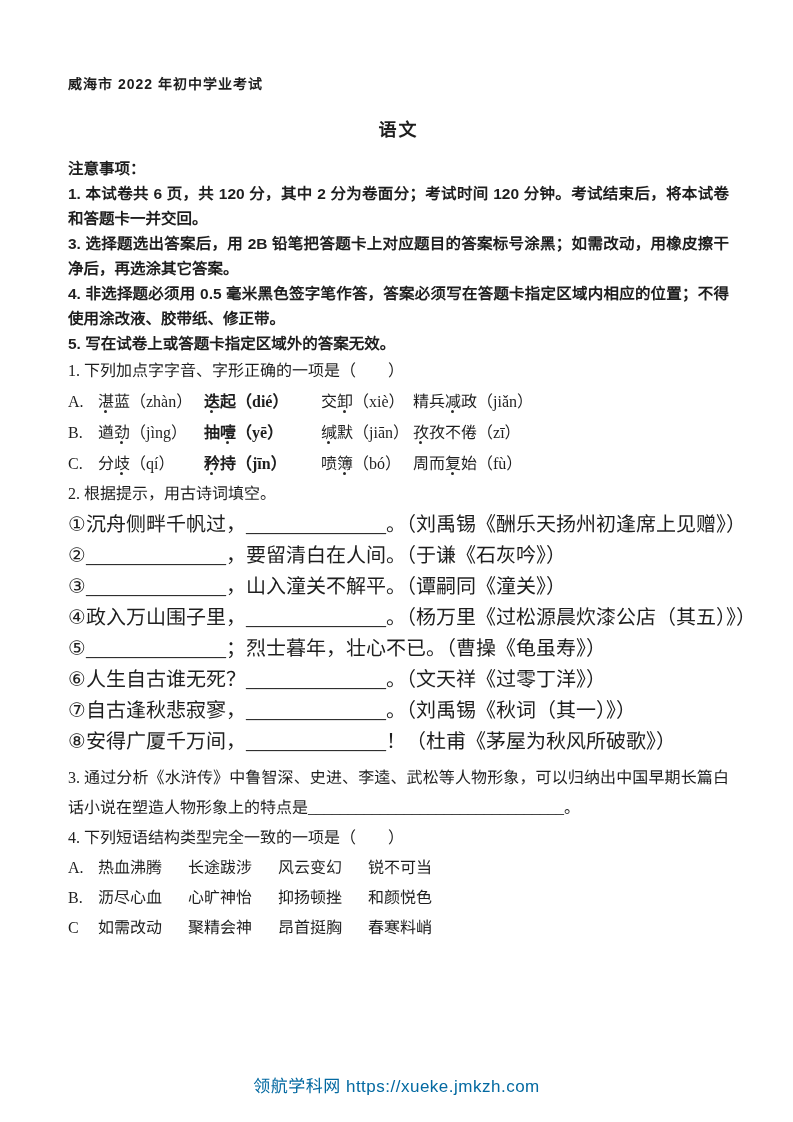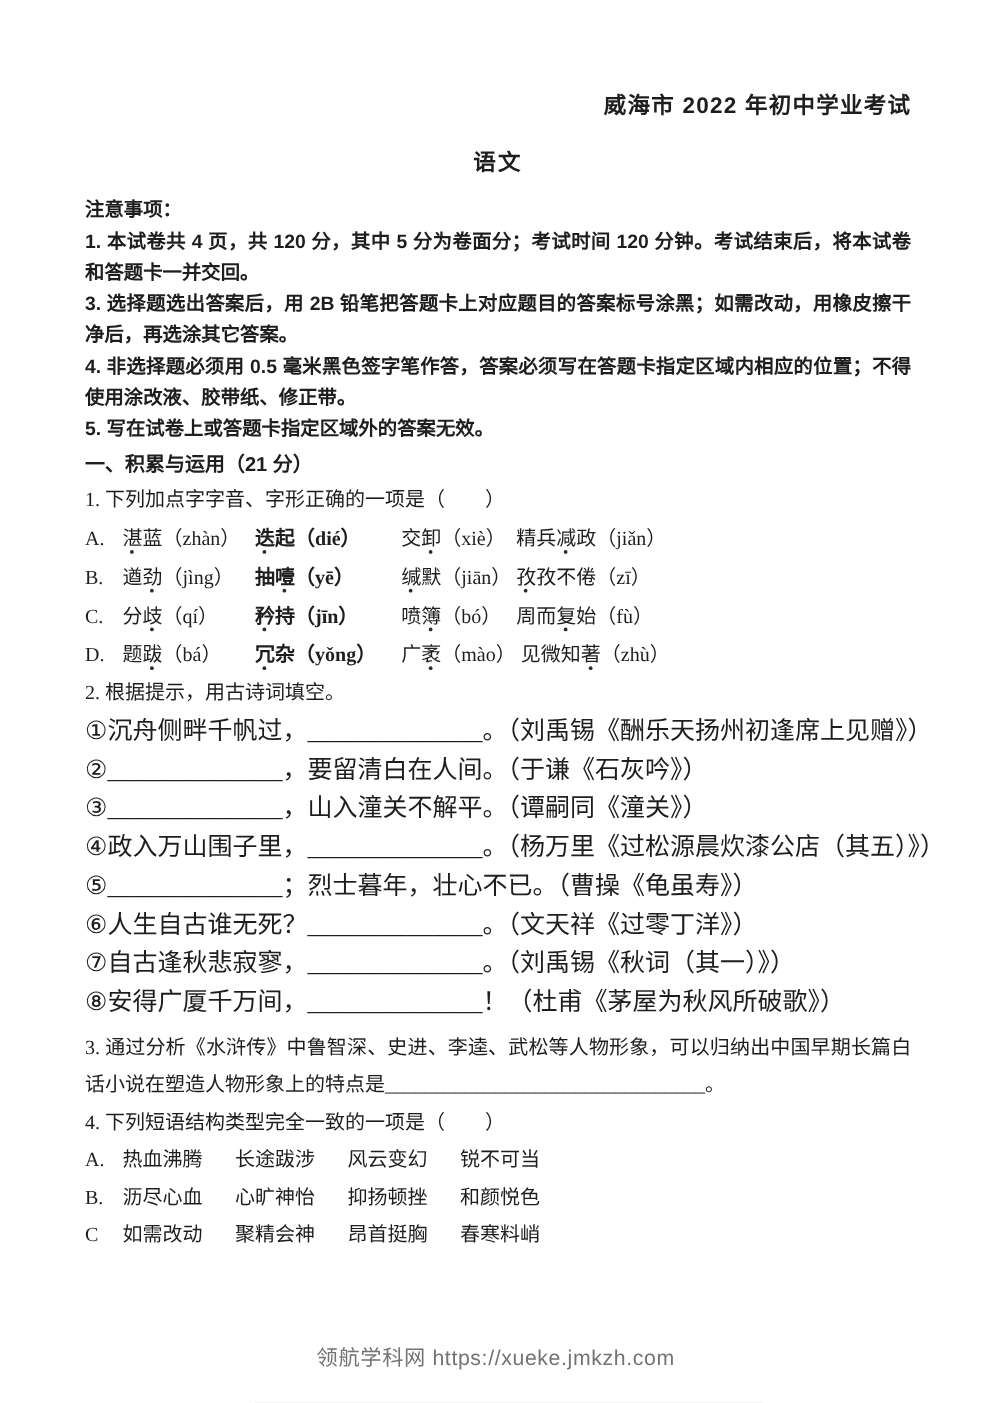--- a/index.html
+++ b/index.html
@@ -11,21 +11,21 @@
     background: #ffffff;
     box-sizing: border-box;
     padding: 72px 64px 0 68px;
     font-family: "Liberation Serif", "DejaVu Serif", "DejaVu Sans", serif;
     font-size: 16px;
     color: #1e1e1e;
     overflow: hidden;
   }
   .hd { font-family: "Liberation Sans", "DejaVu Sans", sans-serif; font-weight: 700; }
 
-  .doc-title { margin: 0; font-size: 18px; line-height: 24px; text-align: right; letter-spacing: 1px; }
+  .doc-title { margin: 0; font-size: 14px; line-height: 24px; text-align: left; letter-spacing: 1px; }
   .subject   { margin: 22px 0 0 0; font-size: 18px; line-height: 24px; text-align: center; letter-spacing: 2px; }
 
   .notice-heading { margin-top: 14px; font-size: 15.5px; line-height: 25px; }
   .notice-item    { font-size: 15.5px; line-height: 25px; font-weight: 700;
                     font-family: "Liberation Sans", "DejaVu Sans", sans-serif;
                     text-align: justify; }
 
   .section-heading { margin-top: 3px; font-size: 16px; line-height: 27px; }
 
   .q-stem  { font-size: 16px; line-height: 30px; }
@@ -53,39 +53,38 @@
     background: #2a2a2a;
   }
 
   .watermark {
     position: absolute;
     left: 0; right: 0;
     top: 1072px;
     text-align: center;
     font-family: "Liberation Sans", "DejaVu Sans", sans-serif;
     font-size: 17px;
-    color: #737373;
+    color: #0369a1;
     letter-spacing: 0.5px;
   }
 </style>
 </head>
 <body>
 
 <div class="page">
 
   <h1 class="doc-title hd">威海市 2022 年初中学业考试</h1>
   <h2 class="subject hd">语文</h2>
 
   <div class="notice-heading hd">注意事项：</div>
-  <div class="notice-item">1. 本试卷共 4 页，共 120 分，其中 5 分为卷面分；考试时间 120 分钟。考试结束后，将本试卷和答题卡一并交回。</div>
+  <div class="notice-item">1. 本试卷共 6 页，共 120 分，其中 2 分为卷面分；考试时间 120 分钟。考试结束后，将本试卷和答题卡一并交回。</div>
   <div class="notice-item">3. 选择题选出答案后，用 2B 铅笔把答题卡上对应题目的答案标号涂黑；如需改动，用橡皮擦干净后，再选涂其它答案。</div>
   <div class="notice-item">4. 非选择题必须用 0.5 毫米黑色签字笔作答，答案必须写在答题卡指定区域内相应的位置；不得使用涂改液、胶带纸、修正带。</div>
   <div class="notice-item">5. 写在试卷上或答题卡指定区域外的答案无效。</div>
 
-  <div class="section-heading hd">一、积累与运用（21 分）</div>
 
   <div class="q-stem">1. 下列加点字字音、字形正确的一项是（　　）</div>
 
   <div class="q1-row">
     <span class="opt-label">A.</span>
     <span class="p1"><span class="em-dot">湛</span>蓝（zhàn）</span>
     <span class="p2"><span class="em-dot">迭</span>起（dié）</span>
     <span class="p3">交<span class="em-dot">卸</span>（xiè）</span>
     <span class="p4">精兵<span class="em-dot">减</span>政（jiǎn）</span>
   </div>
@@ -95,27 +94,20 @@
     <span class="p2">抽<span class="em-dot">噎</span>（yē）</span>
     <span class="p3"><span class="em-dot">缄</span>默（jiān）</span>
     <span class="p4"><span class="em-dot">孜</span>孜不倦（zī）</span>
   </div>
   <div class="q1-row">
     <span class="opt-label">C.</span>
     <span class="p1">分<span class="em-dot">歧</span>（qí）</span>
     <span class="p2"><span class="em-dot">矜</span>持（jīn）</span>
     <span class="p3">喷<span class="em-dot">簿</span>（bó）</span>
     <span class="p4">周而<span class="em-dot">复</span>始（fù）</span>
-  </div>
-  <div class="q1-row">
-    <span class="opt-label">D.</span>
-    <span class="p1">题<span class="em-dot">跋</span>（bá）</span>
-    <span class="p2"><span class="em-dot">冗</span>杂（yǒng）</span>
-    <span class="p3">广<span class="em-dot">袤</span>（mào）</span>
-    <span class="p4">见微知<span class="em-dot">著</span>（zhù）</span>
   </div>
 
   <div class="q-stem">2. 根据提示，用古诗词填空。</div>
   <div class="q2-item">①沉舟侧畔千帆过，______________。（刘禹锡《酬乐天扬州初逢席上见赠》）</div>
   <div class="q2-item">②______________，要留清白在人间。（于谦《石灰吟》）</div>
   <div class="q2-item">③______________，山入潼关不解平。（谭嗣同《潼关》）</div>
   <div class="q2-item">④政入万山围子里，______________。（杨万里《过松源晨炊漆公店（其五）》）</div>
   <div class="q2-item">⑤______________；烈士暮年，壮心不已。（曹操《龟虽寿》）</div>
   <div class="q2-item">⑥人生自古谁无死？______________。（文天祥《过零丁洋》）</div>
   <div class="q2-item">⑦自古逢秋悲寂寥，______________。（刘禹锡《秋词（其一）》）</div>

